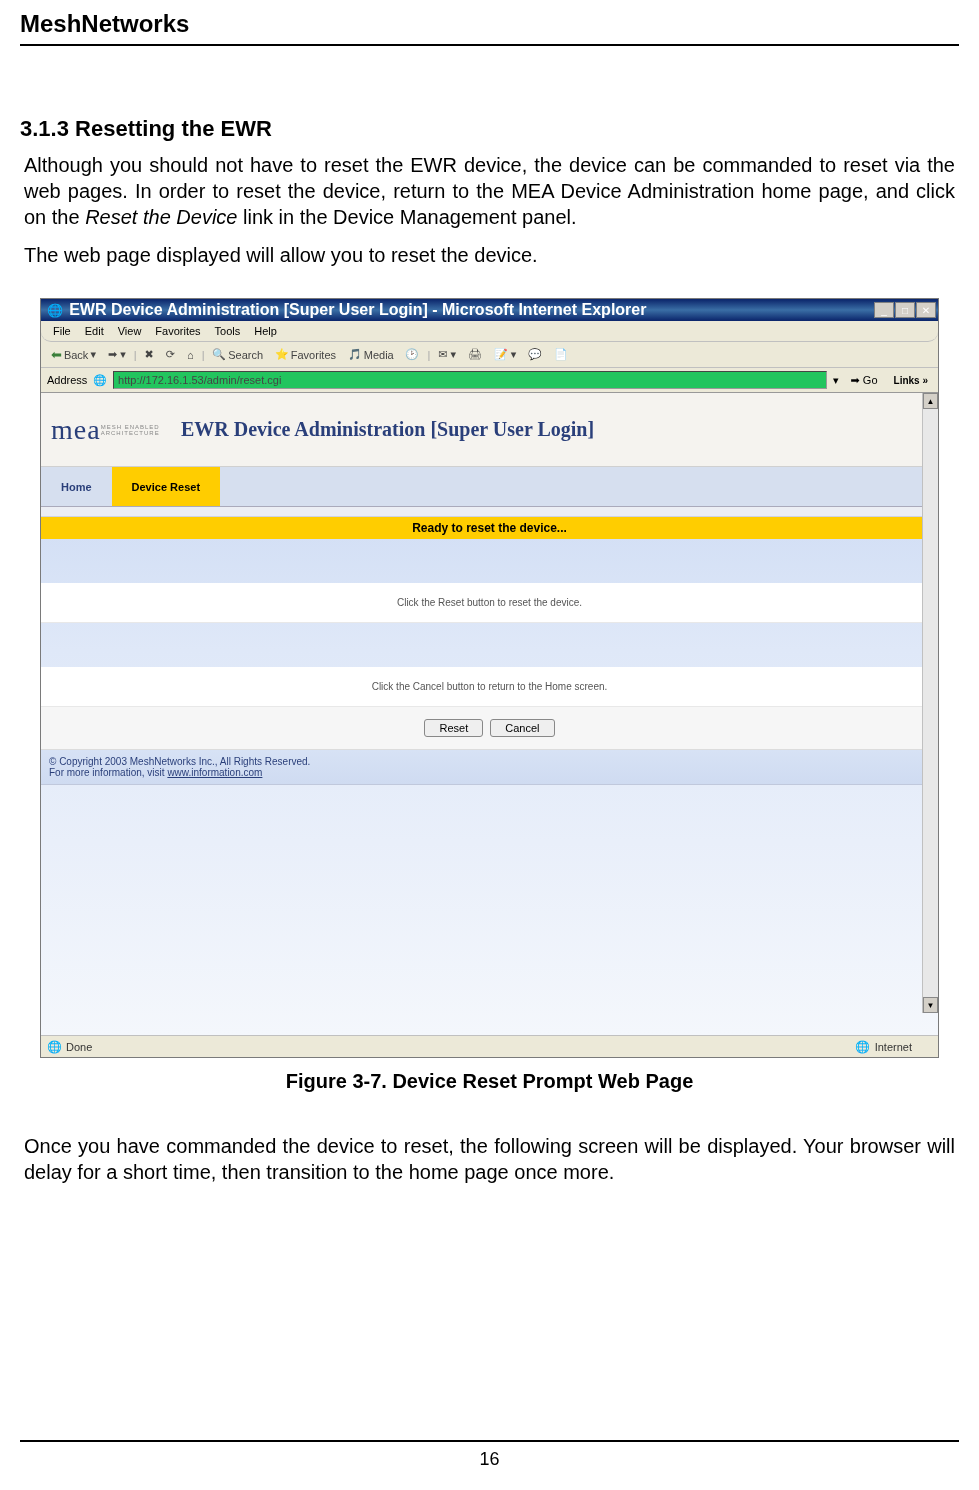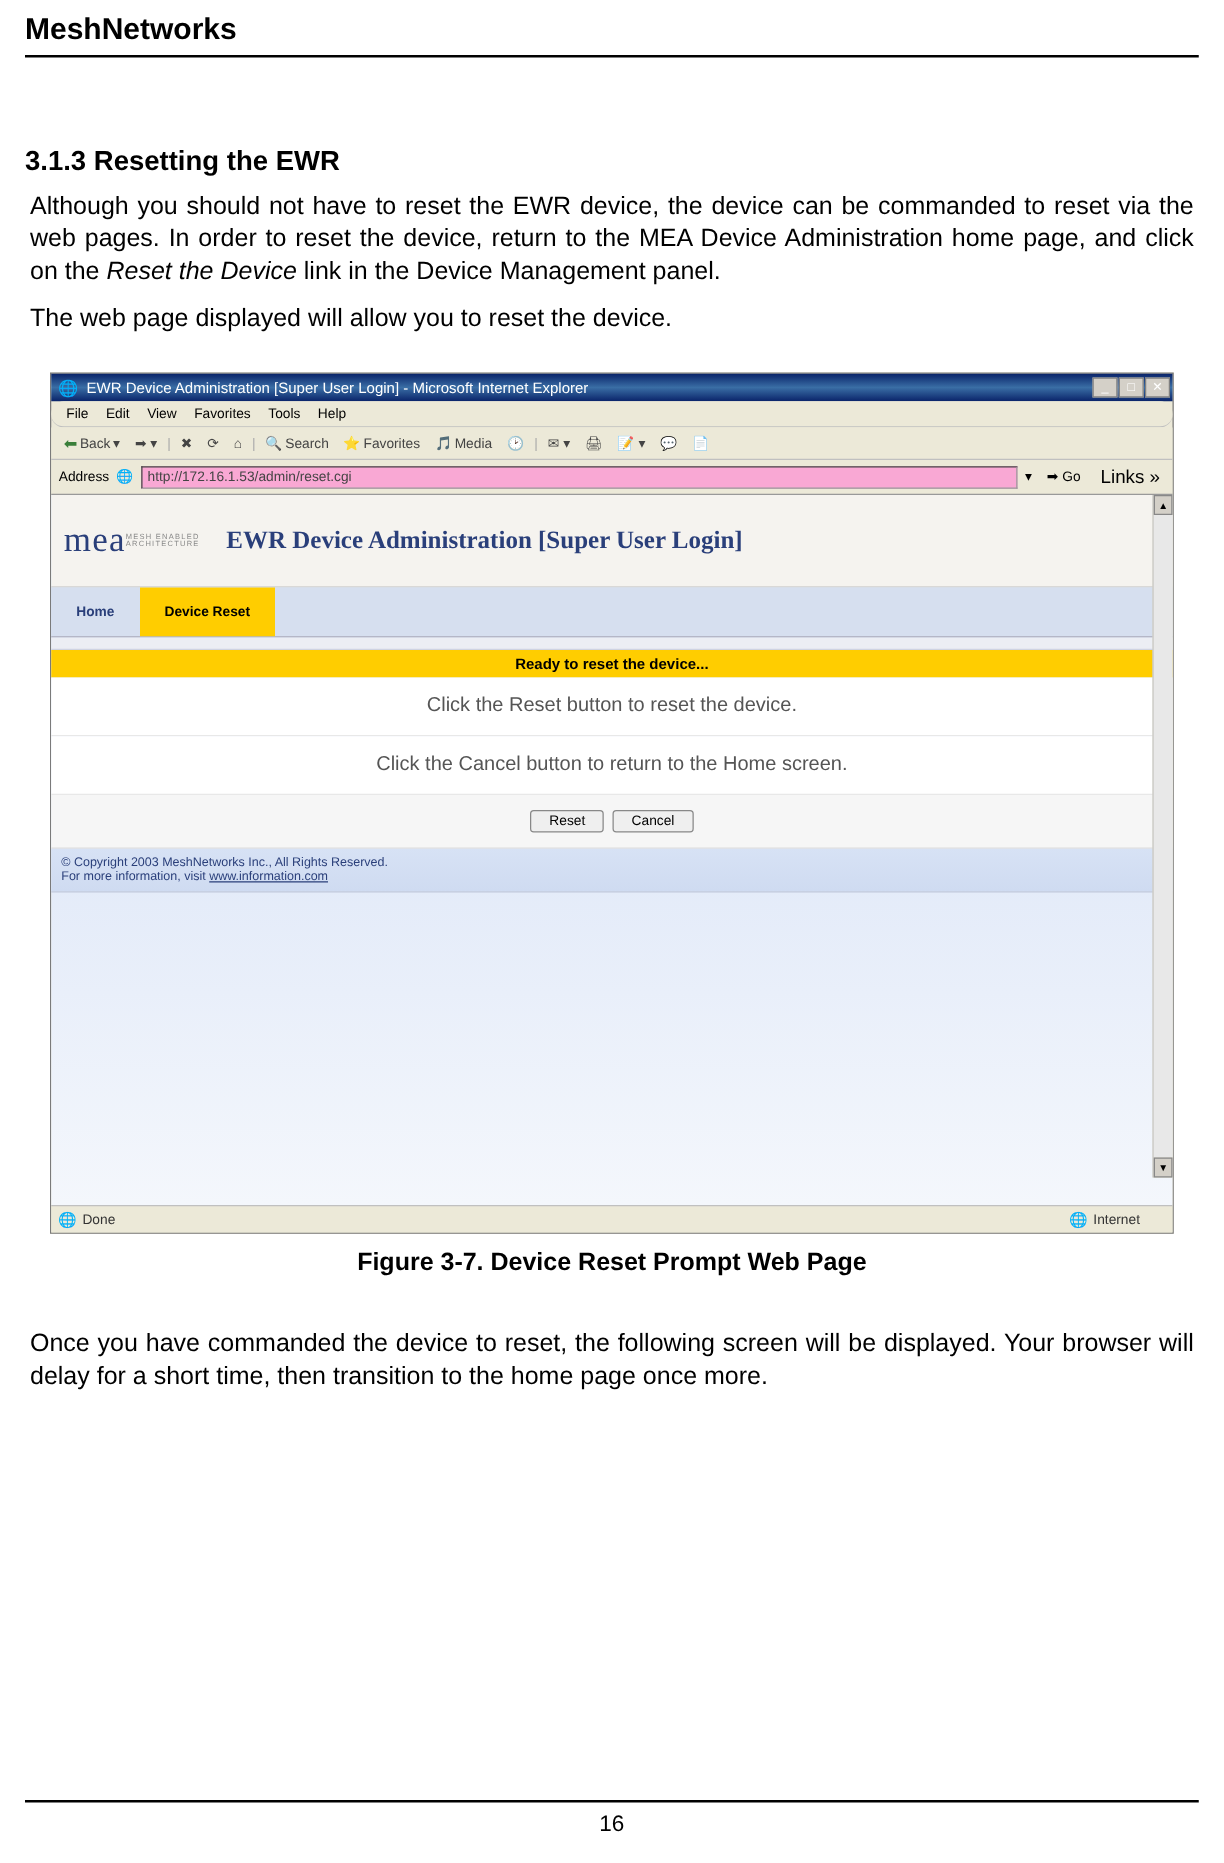--- a/index.html
+++ b/index.html
@@ -43,21 +43,21 @@
     }
     .titlebar {
       background: linear-gradient(to bottom, #0a246a, #3a6ea5 50%, #0a246a);
       color: #fff;
       display: flex;
       align-items: center;
       height: 22px;
       padding: 0 2px;
     }
     .title-icon { margin: 0 4px; font-size: 13px; }
-    .titlebar-text { flex: 1; font-weight: normal; padding-left: 2px; font-size: 12px; }
+    .titlebar-text { flex: 1; font-weight: bold; padding-left: 2px; font-size: 16px; }
     .win-btns { display: flex; gap: 1px; }
     .win-btn {
       width: 20px; height: 16px; background: #d4d0c8;
       border: 1px solid #808080; display:flex; align-items:center; justify-content:center;
       font-size: 10px; font-family: Arial;
     }
     .menubar {
       display: flex; gap: 2px; padding: 2px 6px; background: #ece9d8;
       border-bottom: 1px solid #c0c0c0;
       border-radius: 10px;
@@ -70,25 +70,25 @@
     }
     .tb-btn { font-size: 11px; color: #444; padding: 2px 4px; display:flex; align-items:center; gap:2px;}
     .tb-sep { color: #aaa; }
     .tb-icon { font-size: 13px; color: #3a7f3a; }
     .addrbar {
       display: flex; align-items: center; gap: 6px;
       padding: 3px 6px; background: #ece9d8;
       border-bottom: 1px solid #999;
     }
     .addr-input {
-      flex: 1; background: #f9a8d4; border: 1px inset #999;
+      flex: 1; background: #22c55e; border: 1px inset #999;
       padding: 2px 4px; font-size: 11px; color: #444;
     }
     .go-btn { font-size: 11px; padding: 2px 6px; }
-    .links-btn { font-size: 15px; padding: 2px 4px; }
+    .links-btn { font-size: 10px; padding: 2px 4px; font-weight: bold; }
     
     .page-area {
       background: linear-gradient(to bottom, #c6d6f2 0%, #dfe8f8 40%, #e9effa 70%, #f4f7fc 100%);
       min-height: 560px;
       padding: 0;
       position: relative;
     }
     .page-header-band {
       background: #f5f3ef;
       border-bottom: 1px solid #d0d0d0;
@@ -133,24 +133,25 @@
       background: #ffcd00;
       text-align: center;
       font-weight: bold;
       font-size: 12px;
       padding: 4px;
       color: #000;
     }
     .instruction-band {
       background: #fff;
       text-align: center;
-      font-size: 16px;
+      font-size: 10px;
       padding: 14px 4px;
       color: #555;
       border-bottom: 1px solid #e8e8e8;
+      margin-top: 44px;
     }
     .button-band {
       background: #f6f6f6;
       text-align: center;
       padding: 12px;
       border-bottom: 1px solid #dcdcdc;
     }
     .ie-button {
       font-family: Tahoma, Arial, sans-serif;
       font-size: 11px;

